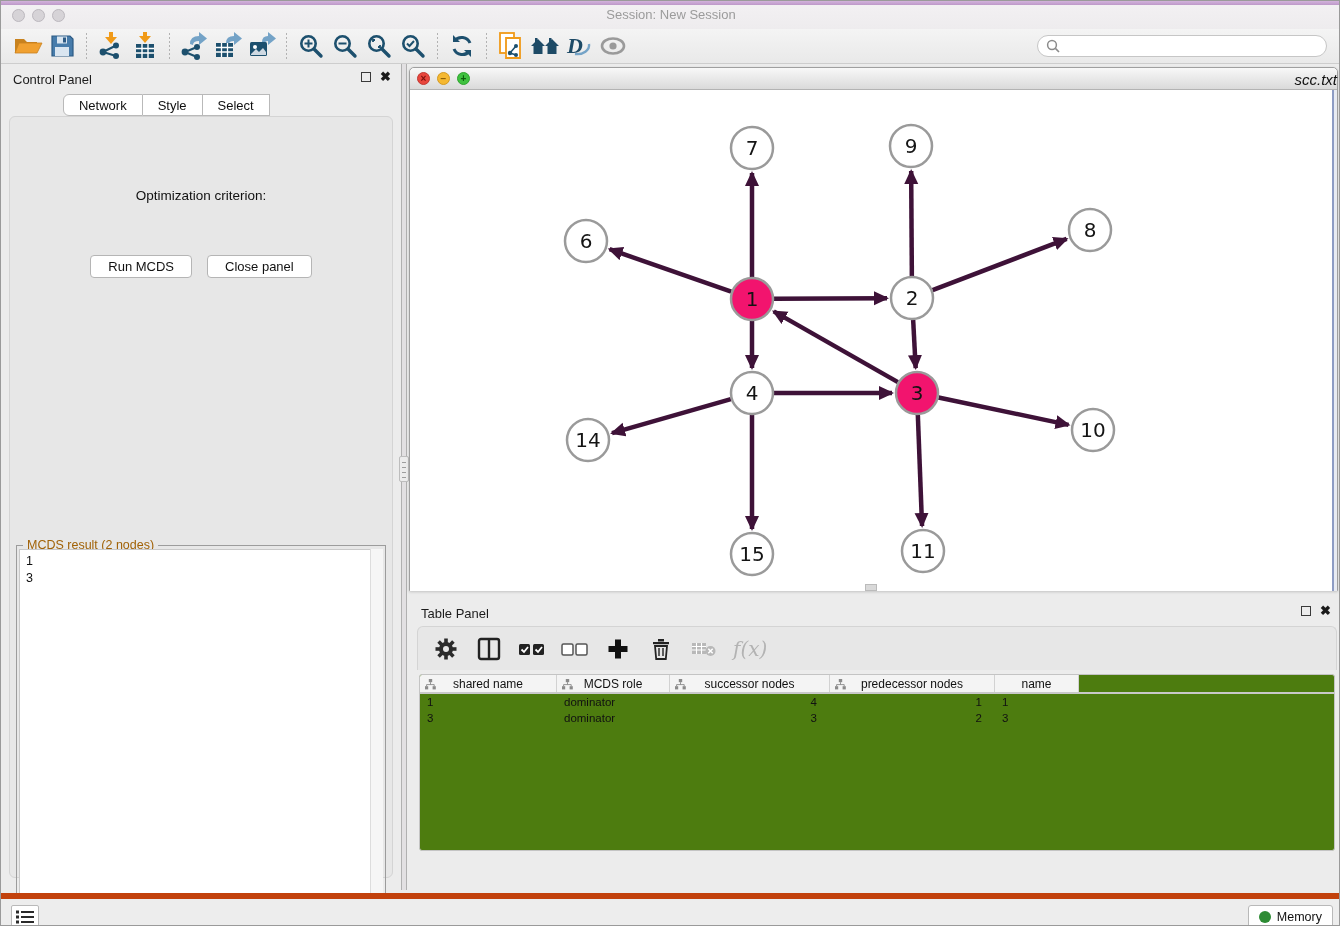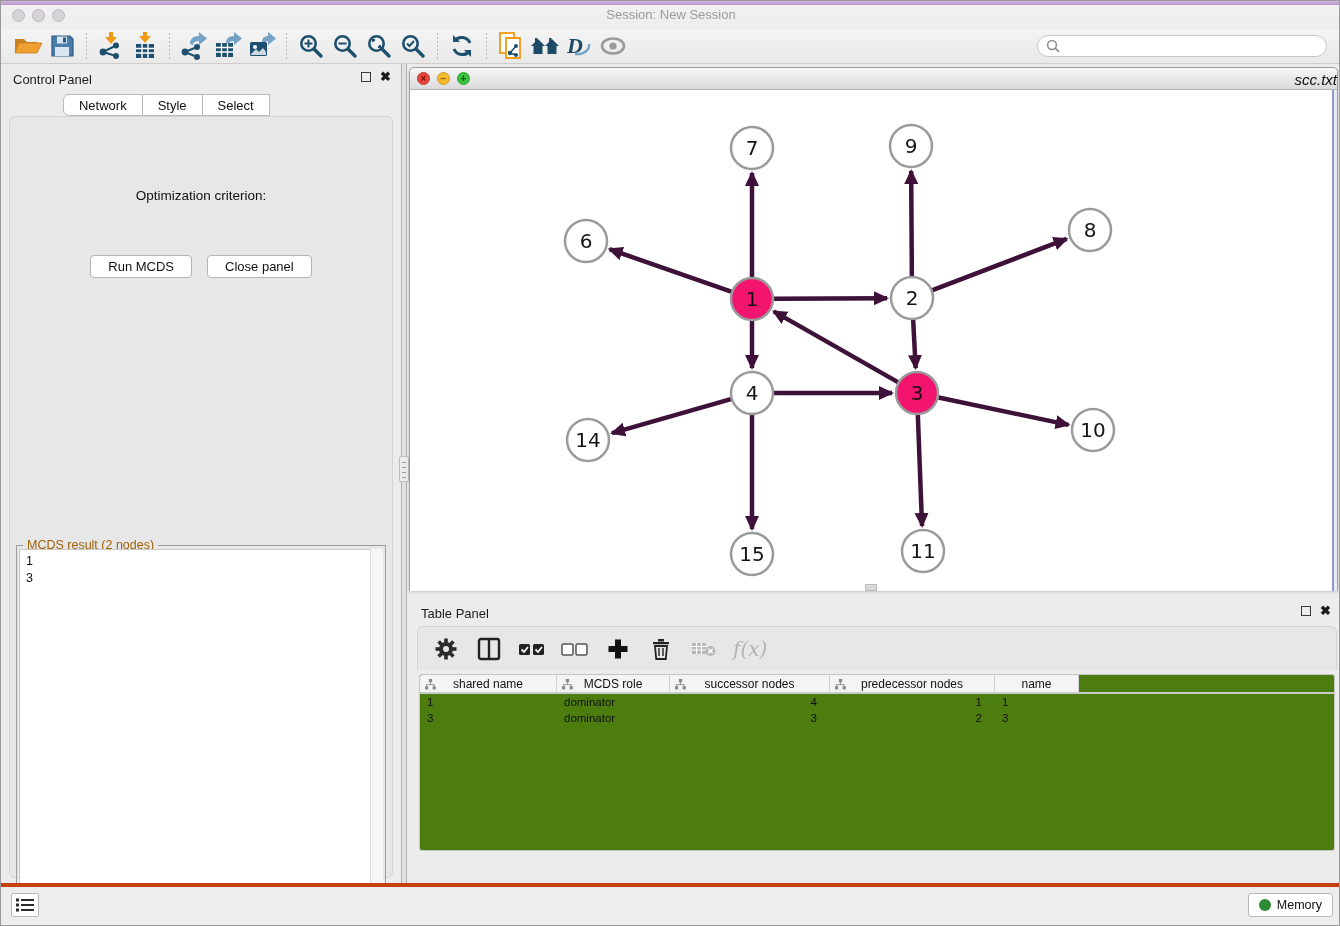--- a/index.html
+++ b/index.html
@@ -111,22 +111,22 @@
   .th { position:relative; background:#f4f4f4; border-right:1px solid #d2d2d2; font-size:12px;
         color:#111; text-align:center; line-height:18px; }
   .th svg { position:absolute; left:5px; top:4px; }
   .trow { display:flex; height:16px; font-size:11.5px; color:#111; }
   .td { overflow:hidden; white-space:nowrap; line-height:16px; }
   .td.left { padding-left:7px; text-align:left; }
   .td.right { padding-right:13px; text-align:right; }
   .tp-tabs { position:absolute; left:0; bottom:3px; width:100%; display:flex; justify-content:center; }
 
   
-  .statusbar { position:absolute; left:0; bottom:0; width:1340px; height:42px; background:#ededed;
-               border-top:4px solid #c2410c; }
+  .statusbar { position:absolute; left:0; bottom:0; width:1340px; height:32px; background:#ededed;
+               border-top:6px solid #c2410c; }
   .list-btn { position:absolute; left:10px; top:6px; width:28px; height:24px; background:#fff;
               border:1px solid #b9b9b9; border-radius:2px; display:flex; align-items:center;
               justify-content:center; }
   .memory-btn { position:absolute; right:8px; top:6px; height:24px; background:#fff;
                 border:1px solid #b9b9b9; border-radius:3px; display:flex; align-items:center;
                 gap:6px; padding:0 10px; font-size:12.5px; color:#111; }
   .memdot { width:12px; height:12px; border-radius:50%; background:#2d8b34; }
 </style>
 </head>
 <body>

